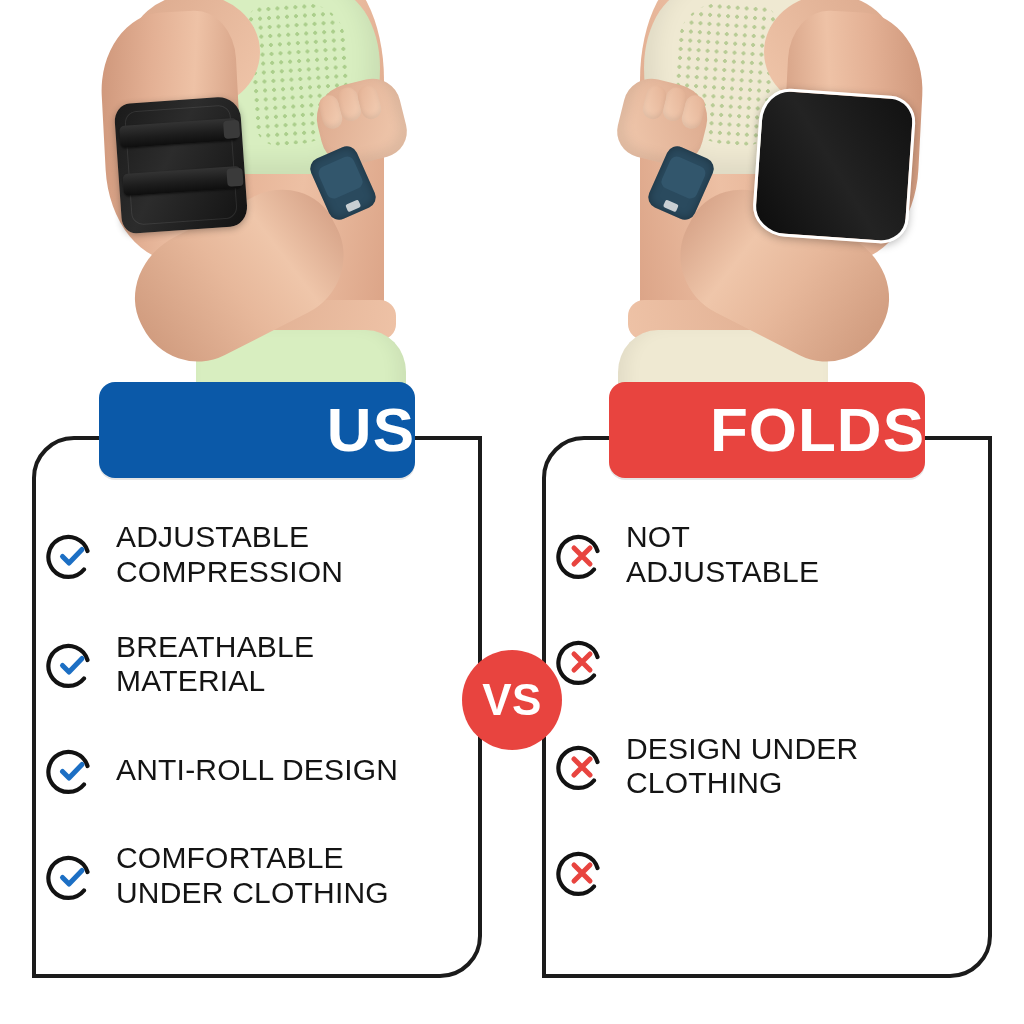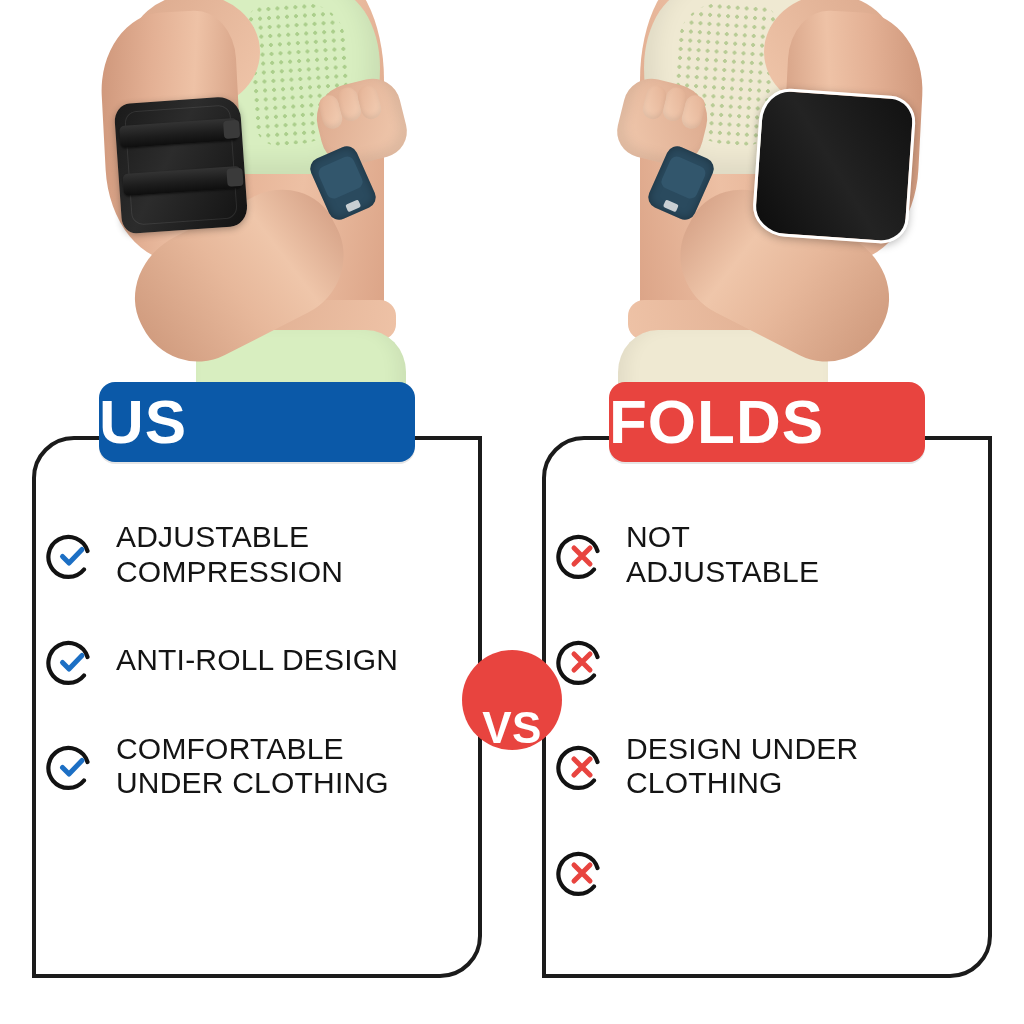--- a/index.html
+++ b/index.html
@@ -234,25 +234,25 @@
     background: #ffffff;
     box-sizing: border-box;
   }
   .panel-us   { left: 32px;  border-radius: 42px 0 42px 0; }
   .panel-them { left: 542px; border-radius: 42px 0 42px 0; }
 
   .badge {
     position: absolute;
     top: -18px;
     width: 316px;
-    height: 80px;
+    height: 96px;
     border-radius: 16px 16px 16px 16px;
     display: flex;
     align-items: center;
-    justify-content: flex-start;
+    justify-content: flex-end;
     z-index: 5;
     box-shadow: 0 2px 0 rgba(0,0,0,0.10);
   }
   .badge-us   { left: 99px;  background: var(--blue, #0B59A8); }
   .badge-them { left: 609px; background: var(--red,  #E8443F); }
   .badge-label {
     color: #ffffff;
     font-size: 62px;
     font-weight: 700;
     letter-spacing: 1px;
@@ -299,21 +299,21 @@
 
   .vs {
     position: absolute;
     left: 462px;
     top: 250px;
     width: 100px;
     height: 100px;
     border-radius: 50%;
     background: var(--red, #E8443F);
     display: flex;
-    align-items: flex-end;
+    align-items: center;
     justify-content: center;
     z-index: 9;
   }
   .vs-label {
     color: #ffffff;
     font-size: 44px;
     font-weight: 700;
     letter-spacing: 0.5px;
     line-height: 1;
     font-family: "Liberation Sans", sans-serif;
@@ -401,20 +401,30 @@
         <span class="mark">
           <svg viewBox="0 0 52 52" xmlns="http://www.w3.org/2000/svg">
             <path d="M41.5 21 A20 20 0 1 0 38 39.5" fill="none" stroke="#121212" stroke-width="4.2" stroke-linecap="round"></path>
             <path d="M16.5 26.5 L23 33 L36 19.5" fill="none" stroke="#1C6FC4" stroke-width="5" stroke-linecap="round" stroke-linejoin="round"></path>
           </svg>
         </span>
         <span class="row-label">ADJUSTABLE
 COMPRESSION</span>
       </div>
 
+      <div class="row">
+        <span class="mark">
+          <svg viewBox="0 0 52 52" xmlns="http://www.w3.org/2000/svg">
+            <path d="M41.5 21 A20 20 0 1 0 38 39.5" fill="none" stroke="#121212" stroke-width="4.2" stroke-linecap="round"></path>
+            <path d="M16.5 26.5 L23 33 L36 19.5" fill="none" stroke="#1C6FC4" stroke-width="5" stroke-linecap="round" stroke-linejoin="round"></path>
+          </svg>
+        </span>
+        <span class="row-label">BREATHABLE
+MATERIAL</span>
+      </div>
 
       <div class="row">
         <span class="mark">
           <svg viewBox="0 0 52 52" xmlns="http://www.w3.org/2000/svg">
             <path d="M41.5 21 A20 20 0 1 0 38 39.5" fill="none" stroke="#121212" stroke-width="4.2" stroke-linecap="round"></path>
             <path d="M16.5 26.5 L23 33 L36 19.5" fill="none" stroke="#1C6FC4" stroke-width="5" stroke-linecap="round" stroke-linejoin="round"></path>
           </svg>
         </span>
         <span class="row-label">ANTI-ROLL DESIGN</span>
       </div>

